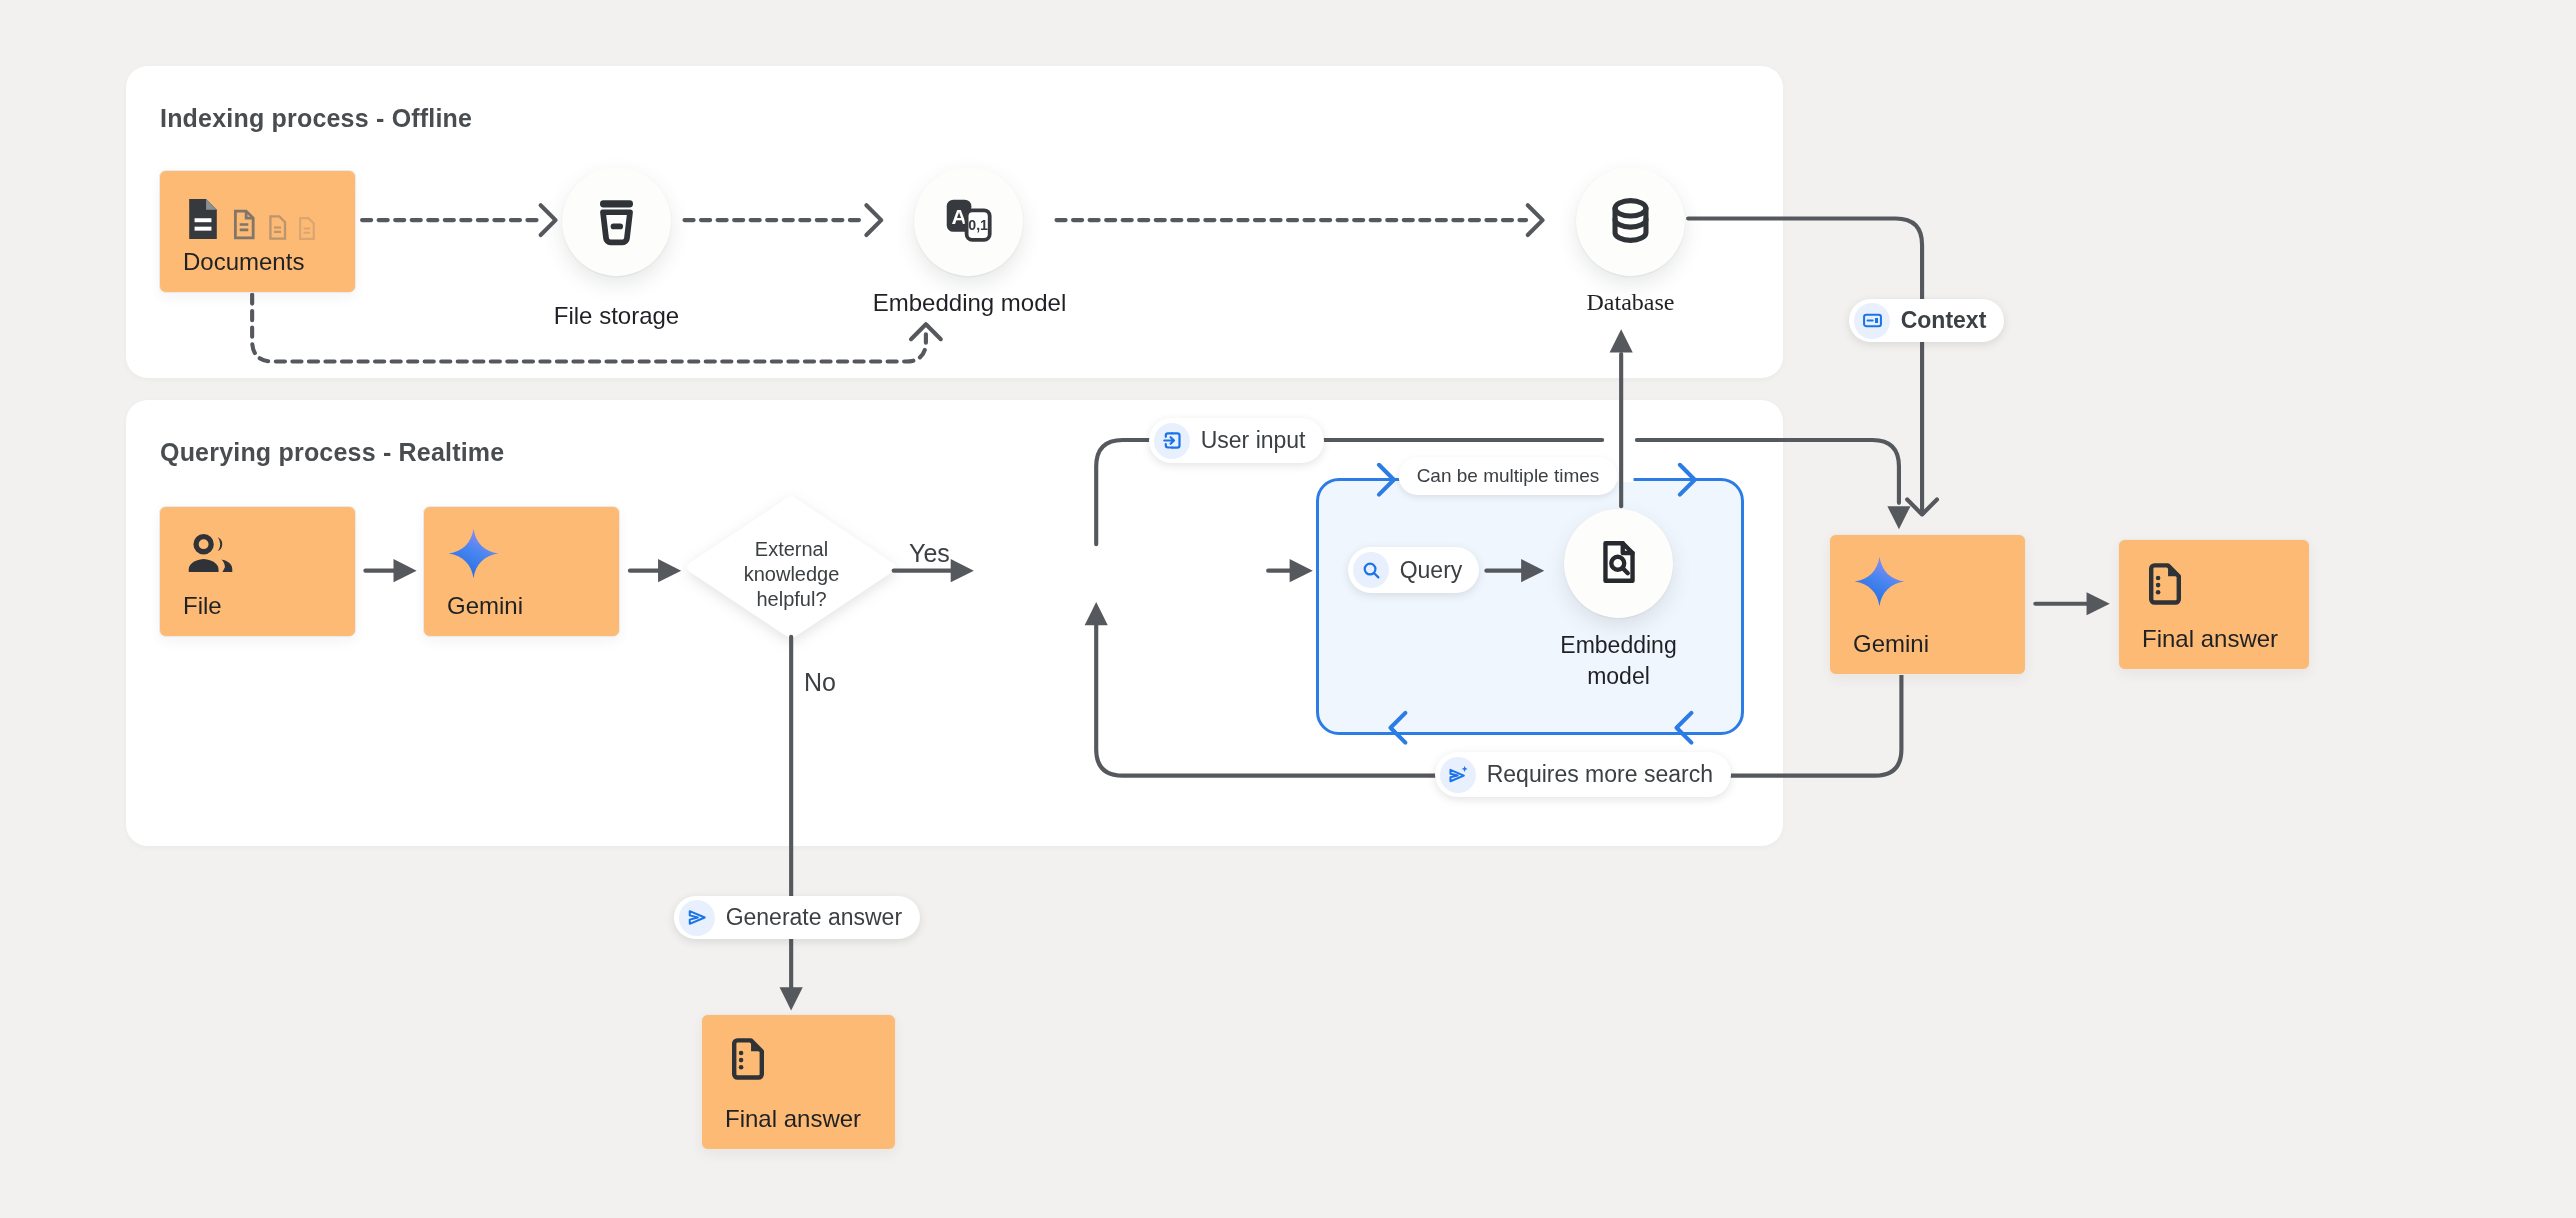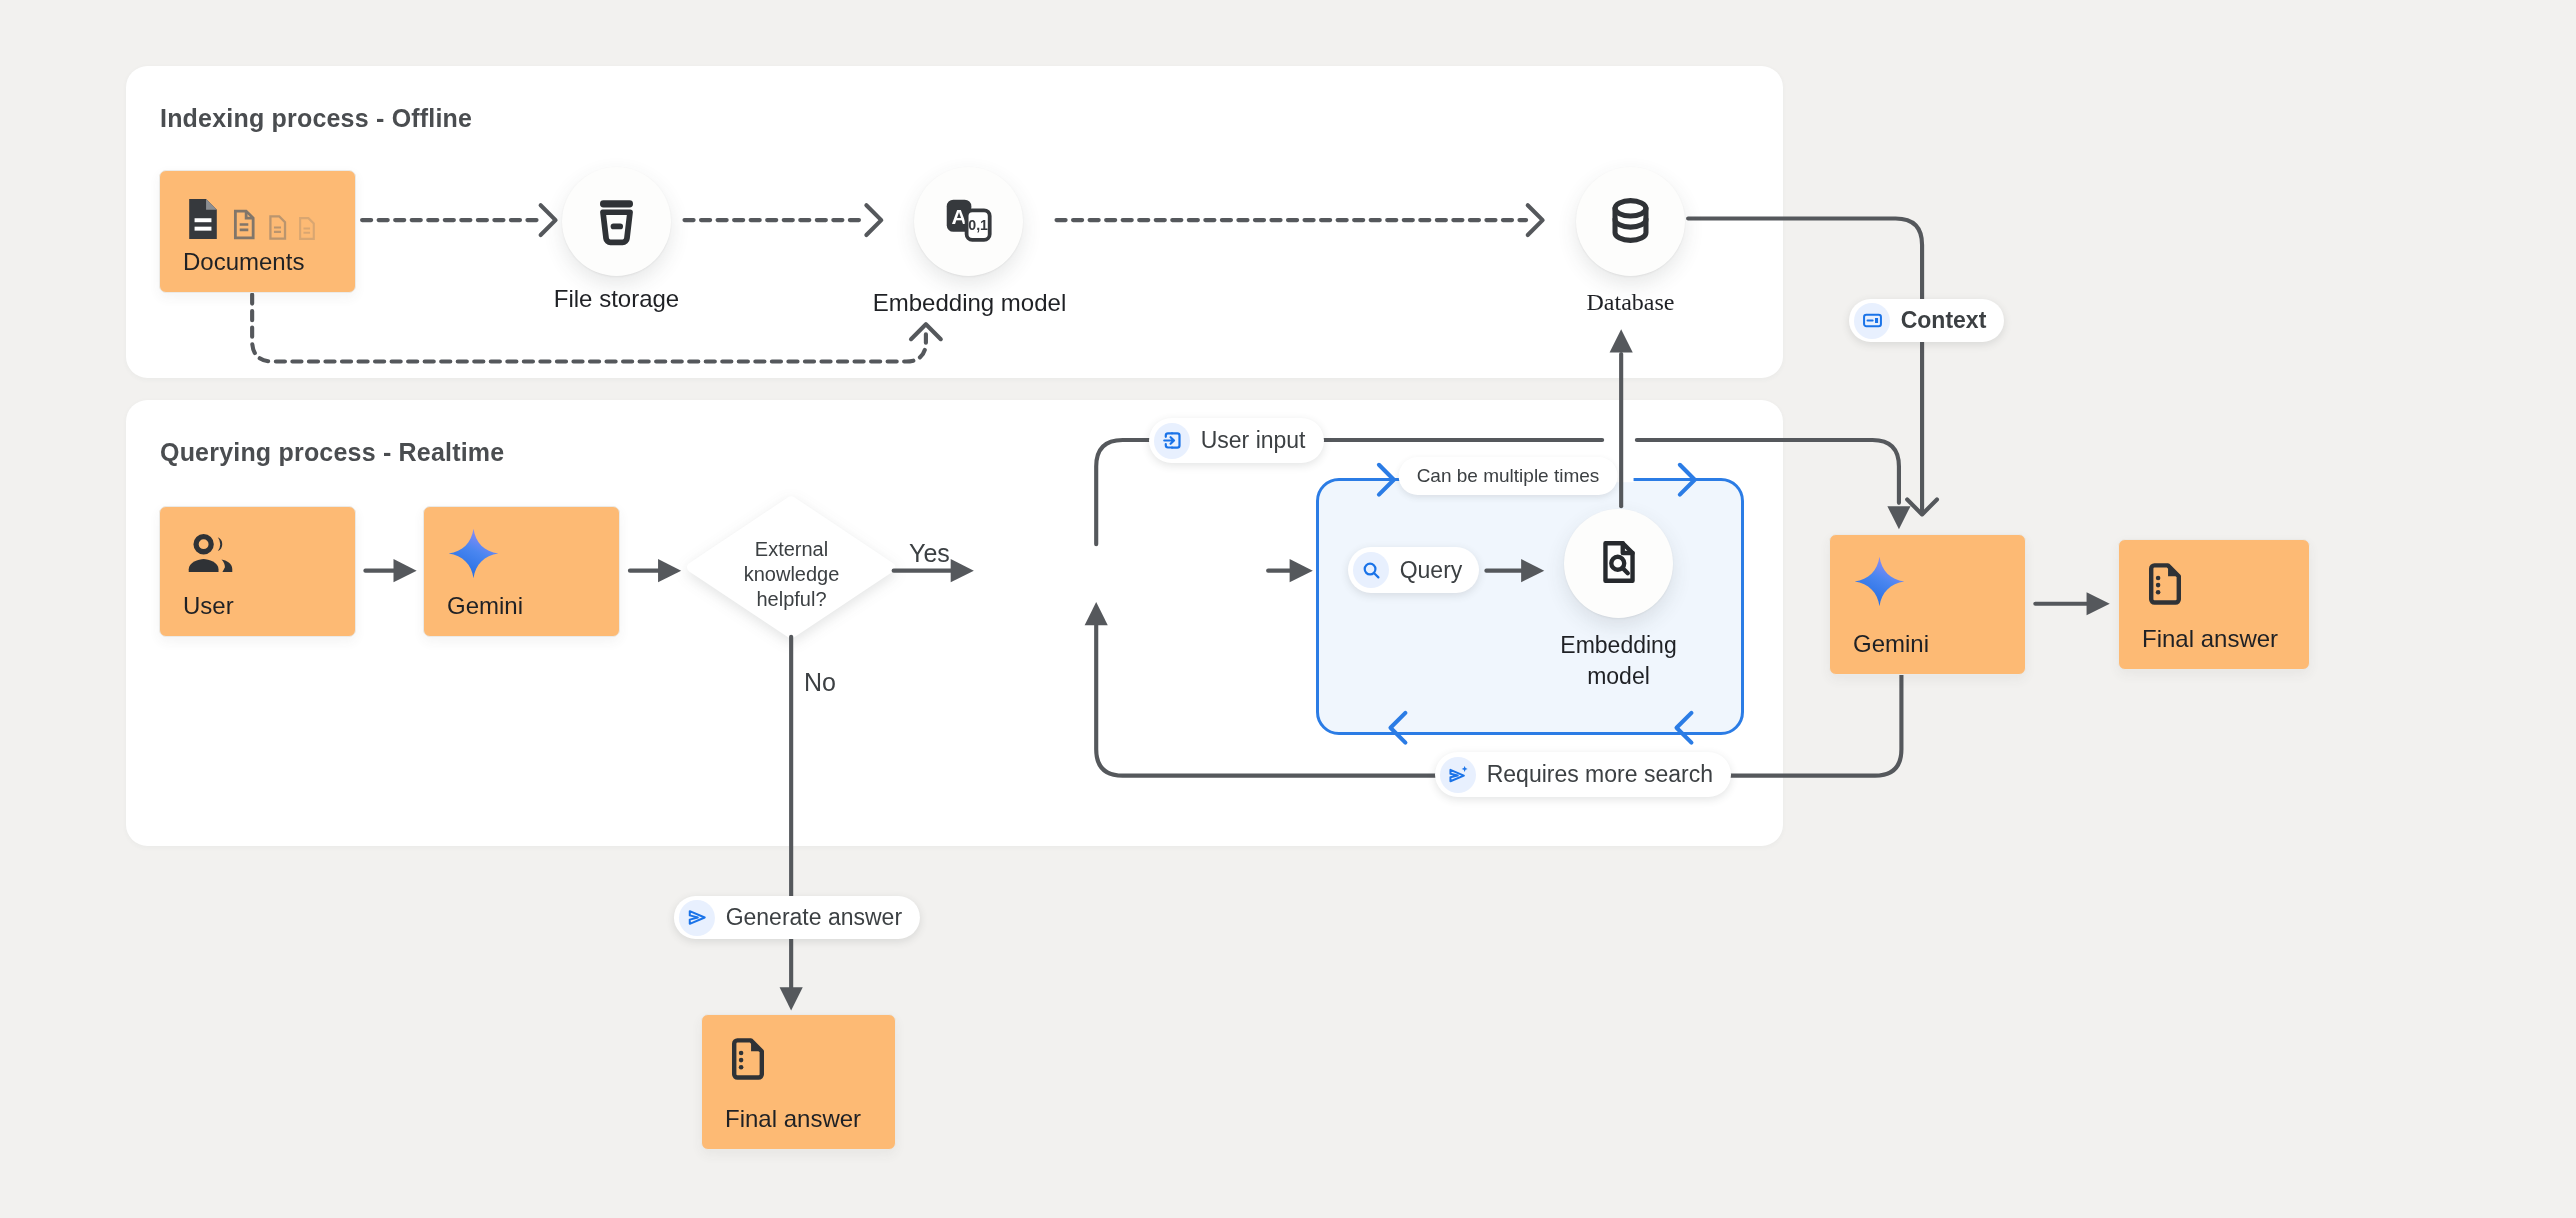--- a/index.html
+++ b/index.html
@@ -170,21 +170,21 @@
 
   <div class="circle" style="left:562px;top:167px;">
     <span>
       <svg width="55" height="55" viewBox="0 0 24 24">
           <rect x="4.8" y="3.2" width="14.4" height="3.1" rx="1.5" fill="#2f3236"></rect>
           <path d="M6.1 8.4 h11.8 l-1.35 11.4 a1.9 1.9 0 0 1 -1.9 1.7 h-5.3 a1.9 1.9 0 0 1 -1.9 -1.7 Z" fill="none" stroke="#2f3236" stroke-width="2.5" stroke-linejoin="round"></path>
           <path d="M10.7 14.6 h2.9" stroke="#2f3236" stroke-width="2.5" stroke-linecap="round"></path>
         </svg>
     </span>
   </div>
-  <div class="nodelabel" style="left:484px;top:285px;">File storage</div>
+  <div class="nodelabel" style="left:484px;top:302px;">File storage</div>
 
   <div class="circle" style="left:914px;top:167px;">
     <span>
       <svg width="53" height="53" viewBox="0 0 28 28">
         <rect x="2.5" y="3" width="13" height="17" rx="3.5" fill="#36393d"></rect>
         <text x="9" y="15.8" font-size="11" font-weight="bold" fill="#ffffff" text-anchor="middle" font-family="Liberation Sans, sans-serif">A</text>
         <rect x="13" y="8.6" width="12.2" height="15.6" rx="3" fill="#ffffff" stroke="#36393d" stroke-width="2"></rect>
         <text x="19.1" y="19.2" font-size="7.5" font-weight="bold" fill="#36393d" text-anchor="middle" font-family="Liberation Sans, sans-serif">0,1</text>
       </svg>
     </span>
@@ -215,21 +215,21 @@
 
   <div class="card" style="left:159px;top:506px;width:195px;height:129px;">
     <div class="cicon">
       <svg width="55" height="55" viewBox="0 0 24 24">
         <circle cx="9" cy="7.5" r="3.3" fill="none" stroke="#2f3236" stroke-width="2.3"></circle>
         <path d="M2.5 19.6 v-1.2 c0 -2.9 4.3 -4.4 6.5 -4.4 s6.5 1.5 6.5 4.4 v1.2 Z" fill="#2f3236"></path>
         <path d="M15.2 4.5 a3.3 3.3 0 0 1 0 6 a4.8 4.8 0 0 0 0 -6 Z" fill="#2f3236"></path>
         <path d="M17.2 19.6 h4.3 v-1.3 c0 -2.3 -2.5 -3.7 -4.7 -4.1 c1 1 1.5 2.2 1.5 3.4 Z" fill="#2f3236"></path>
       </svg>
     </div>
-    <div class="clabel">User</div>
+    <div class="clabel">File</div>
   </div>
 
   <div class="card" style="left:423px;top:506px;width:195px;height:129px;">
     <div class="cicon">
       <svg width="53" height="53" viewBox="0 0 64 64">
         <defs>
             <linearGradient id="gem1" x1="75%" y1="0%" x2="25%" y2="100%">
           <stop offset="0%" stop-color="#9e8cf8"></stop>
               <stop offset="45%" stop-color="#4a86f0"></stop>
               <stop offset="100%" stop-color="#1f6ae0"></stop>

